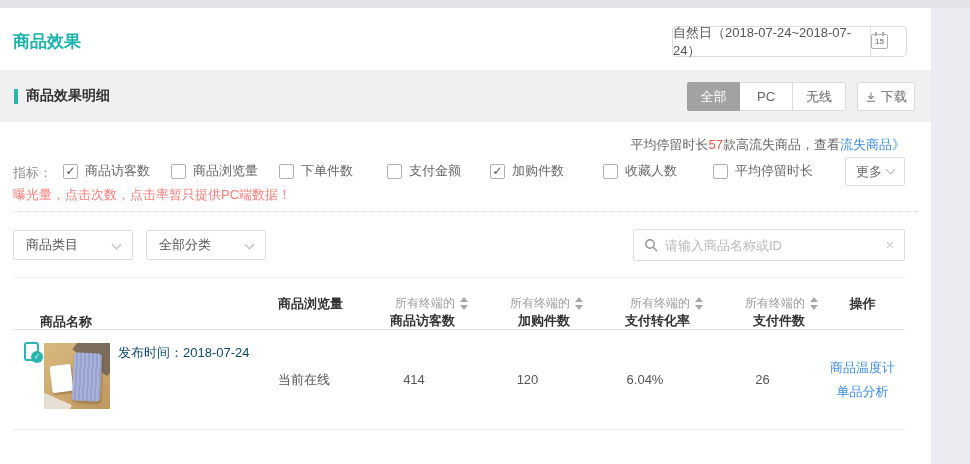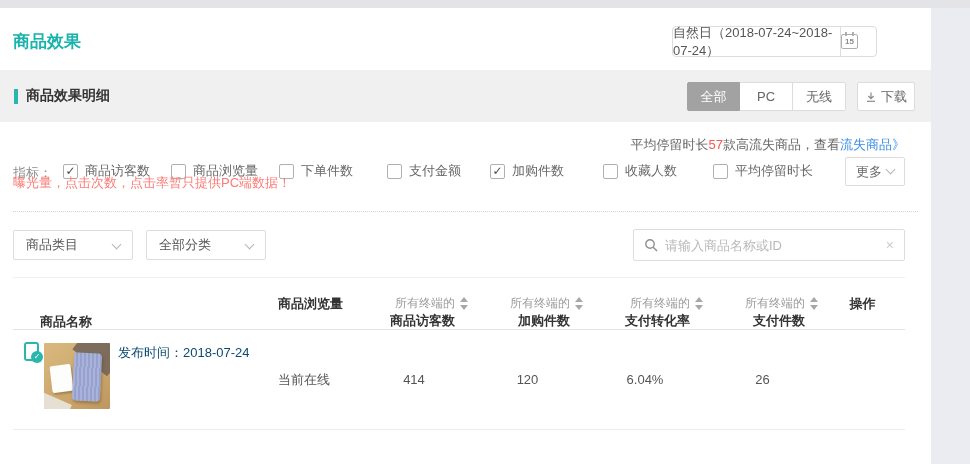--- a/index.html
+++ b/index.html
@@ -7,21 +7,21 @@
   body {
     font-family:"Liberation Sans","DejaVu Sans",sans-serif;
     font-size:13px; color:#666; background:#fff; position:relative; overflow:hidden;
   }
   .top-strip { position:absolute; left:0; top:0; width:970px; height:8px; background:#e4e4e8; z-index:5; }
   .right-strip { position:absolute; left:931px; top:8px; width:39px; height:456px; background:#eaecf2; z-index:4; }
   .card { position:absolute; left:0; top:0; width:931px; height:464px; background:#fff; }
 
   
   .page-title { position:absolute; left:13px; top:30px; font-size:17px; font-weight:bold; color:#17b3ac; }
-  .date-btn { position:absolute; left:672px; top:26px; width:205px; height:31px; border:1px solid #ddd;
+  .date-btn { position:absolute; left:672px; top:26px; width:235px; height:31px; border:1px solid #ddd;
     border-radius:4px; background:#fff; display:flex; align-items:stretch; cursor:pointer; }
   .date-text { flex:1; display:flex; align-items:center; justify-content:center; color:#555; font-size:13px; }
   .date-icon-wrap { width:36px; border-left:1px solid #ddd; display:flex; align-items:center; justify-content:flex-start; }
   .cal { width:17px; height:15px; border:1px solid #aeaeae; border-radius:2px; position:relative;
     font-size:8px; color:#8c8c8c; text-align:center; line-height:14px; font-weight:bold; }
   .cal i { position:absolute; top:-3px; width:2px; height:4px; background:#aeaeae; }
   .cal i.l { left:3px; } .cal i.r { right:3px; }
 
   
   .section-bar { position:absolute; left:0; top:70px; width:931px; height:52px; background:#f0f0f0; }
@@ -53,21 +53,21 @@
     display:inline-flex; align-items:center; justify-content:center; }
   .cb[data-checked="true"]::after { content:"✓"; font-size:12px; font-weight:bold; color:#4a4a4a; line-height:1; }
   .metric-text { color:#666; }
   .more-btn { position:absolute; left:845px; top:157px; width:60px; height:29px; background:#fff;
     border:1px solid #ddd; border-radius:2px; font-size:13px; color:#666; font-family:inherit;
     cursor:pointer; display:flex; align-items:center; justify-content:center; gap:5px; }
   .chev { width:7px; height:7px; border-right:1px solid #b5b5b5; border-bottom:1px solid #b5b5b5;
     transform:rotate(45deg); margin-top:-4px; }
 
   
-  .warning { position:absolute; left:13px; top:174px; color:#fc7b76; }
+  .warning { position:absolute; left:13px; top:186px; color:#fc7b76; }
   .dotted { position:absolute; left:13px; top:211px; width:905px; border-bottom:1px dotted #d4d4d4; }
 
   
   .dropdown { position:absolute; top:230px; width:120px; height:30px; border:1px solid #ddd; border-radius:2px;
     background:#fff; display:flex; align-items:center; padding:0 12px; cursor:pointer; color:#555; }
   .dropdown.d1 { left:13px; } .dropdown.d2 { left:146px; }
   .dropdown .chev { margin-left:auto; margin-top:-2px; }
   .search { position:absolute; left:633px; top:229px; width:272px; height:32px; border:1px solid #ddd;
     border-radius:2px; background:#fff; display:flex; align-items:center; padding:0 10px; gap:7px; }
   .search input { flex:1; border:none; outline:none; font-size:13px; color:#555; font-family:inherit; background:transparent; }
@@ -290,19 +290,23 @@
       </div>
       <div class="td c4 num">
         <span>120</span>
       </div>
       <div class="td c5 num">
         <span>6.04%</span>
       </div>
       <div class="td c6 num">
         <span>26</span>
       </div>
+      <div class="td c7">
+        <a>商品温度计</a>
+        <a>单品分析</a>
+      </div>
     </div>
   </div>
 
 </div>
 
 <div class="top-strip"></div>
 <div class="right-strip"></div>
 
 </body></html>

